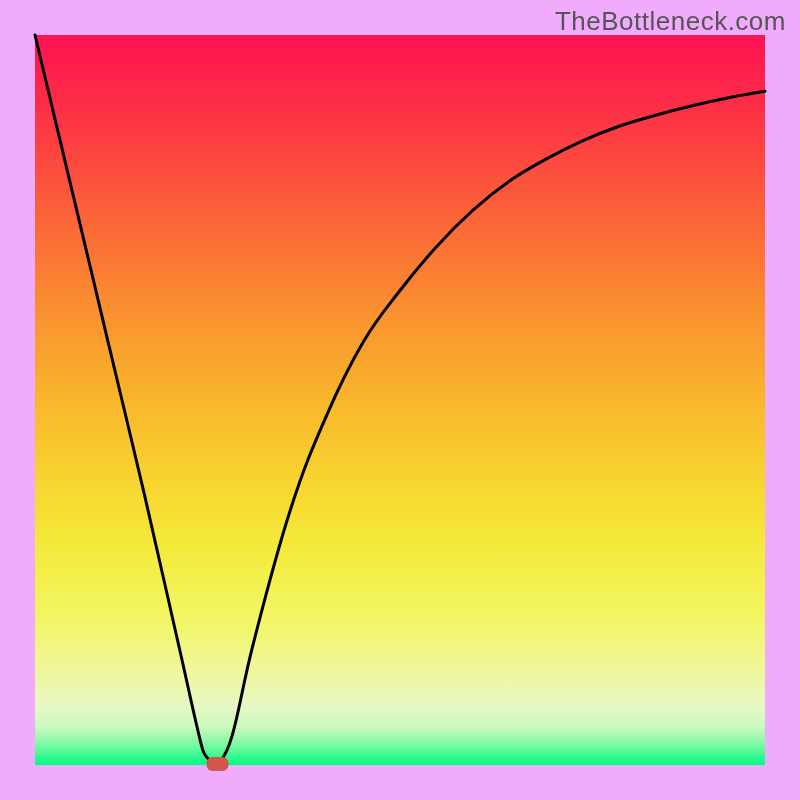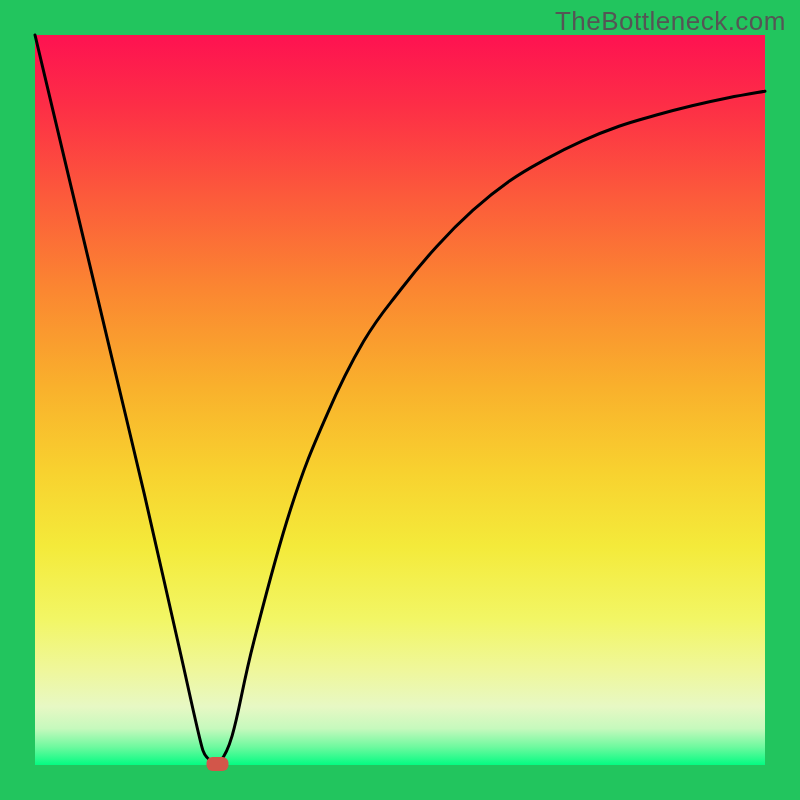--- a/index.html
+++ b/index.html
@@ -8,21 +8,21 @@
     width: 800px;
     height: 800px;
     overflow: hidden;
     background: #000;
     font-family: Arial, Helvetica, sans-serif;
   }
   .outer {
     position: relative;
     width: 800px;
     height: 800px;
-    background: #22c55e;
+    background: #f0abfc;
   }
   .watermark {
     position: absolute;
     top: 6px;
     right: 14px;
     color: #555555;
     font-size: 26px;
     font-weight: 400;
     letter-spacing: 0.5px;
     z-index: 10;

